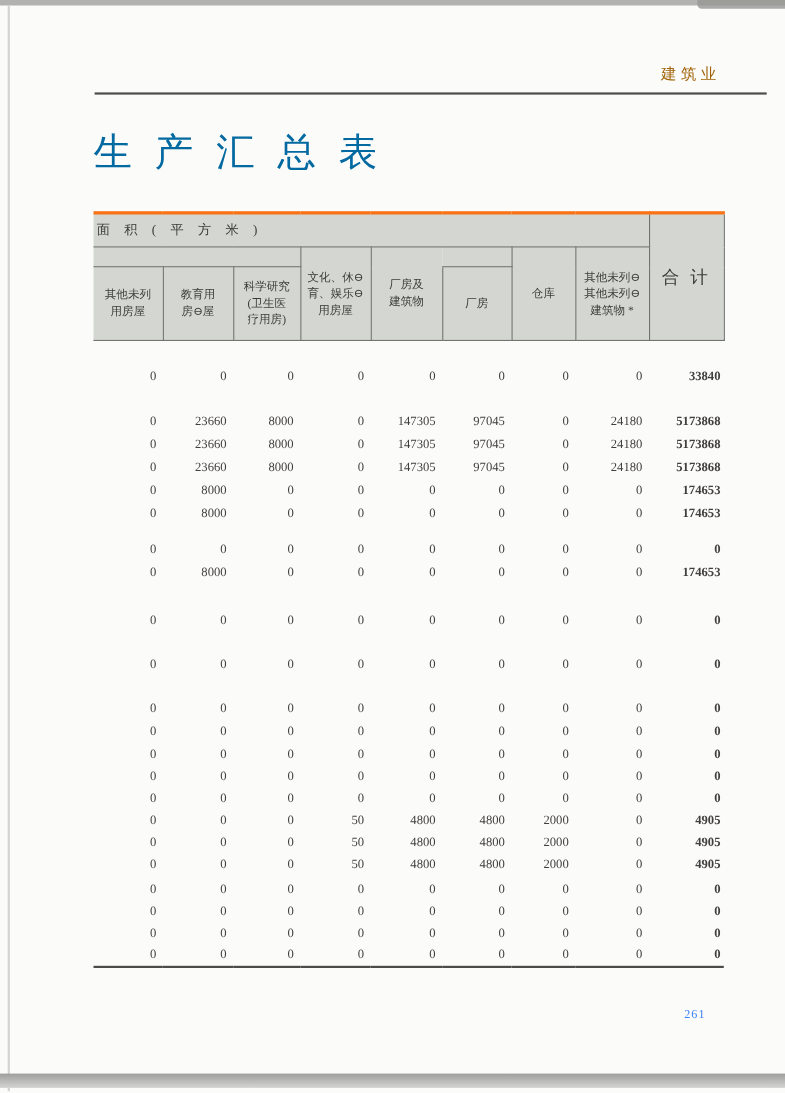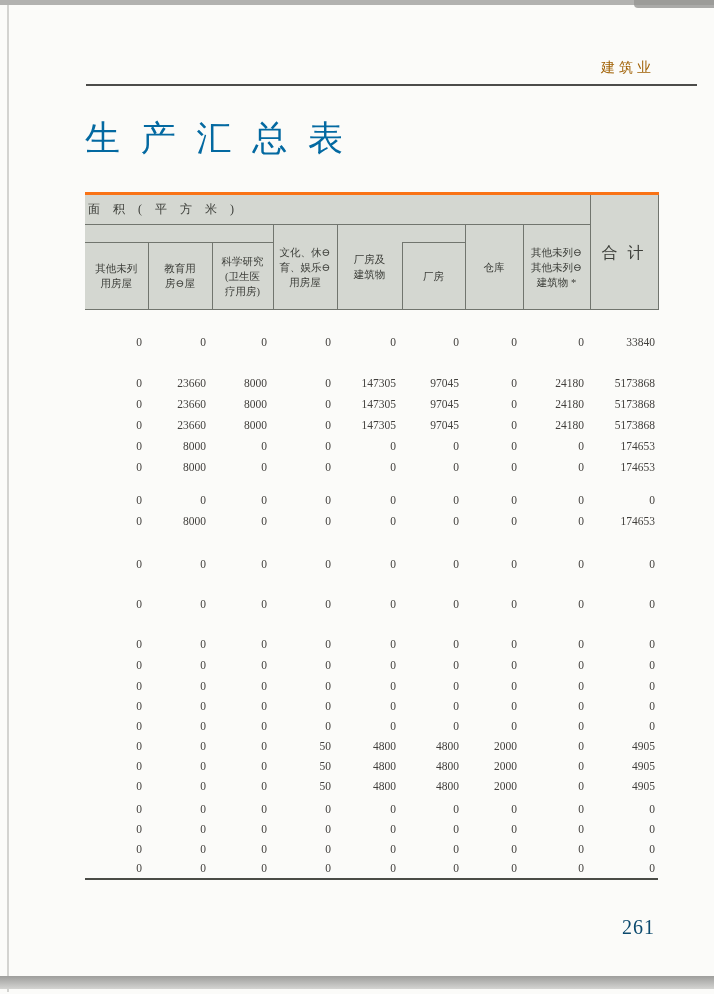--- a/index.html
+++ b/index.html
@@ -12,21 +12,21 @@
   
   .scan-top{position:absolute;left:0;top:0;width:714px;height:5px;background:#b2b2b0;}
   .scan-top-right{position:absolute;right:0;top:0;width:80px;height:8px;background:#969694;border-radius:0 0 0 4px;opacity:.8;}
   .scan-left{position:absolute;left:7px;top:5px;width:2px;height:987px;background:#d3d3d0;}
   .scan-bottom{position:absolute;left:0;top:976px;width:714px;height:13px;
     background:linear-gradient(#9e9e9c,#d4d4d2);}
   
   .hdr-right{position:absolute;top:59px;left:601px;font-size:14px;letter-spacing:4px;color:#a16207;}
   .hdr-rule{position:absolute;top:84px;left:86px;width:611px;height:2px;background:#4c4c4a;}
   .page-title{position:absolute;top:115px;left:85px;font-size:35px;letter-spacing:6px;color:#0369a1;}
-  .page-num{position:absolute;top:916px;left:622px;font-size:20px;letter-spacing:1px;color:#0c4a6e;}
+  .page-num{position:absolute;top:916px;left:622px;font-size:11px;letter-spacing:1px;color:#3b82f6;}
   
   table.tbl{
     position:absolute;left:85px;top:192px;width:573px;
     border-collapse:collapse;table-layout:fixed;
     border-top:3px solid #f97316;
     border-bottom:2px solid #4a4c47;
   }
   .h1row{height:31px;}
   .h2row{height:18px;}
   .h3row{height:67px;}
@@ -46,21 +46,21 @@
   td.leftmost{border-left:none;}
   td.grp{border-right:none;margin-left:40px;}
   td.gapcell{border-left:none;}
   td.total{letter-spacing:3px;font-size:16px;}
   tbody td{
     border:none;background:transparent;
     text-align:right;vertical-align:bottom;
     font-size:11.5px;line-height:12px;color:#413f3c;
     padding:0 6px 4px 0;
   }
-  tbody td.last{padding-right:3px;}
+  tbody td.last{padding-right:3px;font-weight:bold;}
 </style>
 </head>
 <body>
 
 <div class="scan-top"></div>
 <div class="scan-top-right"></div>
 <div class="scan-left"></div>
 <div class="scan-bottom"></div>
 
 <div class="hdr-right">建筑业</div>

